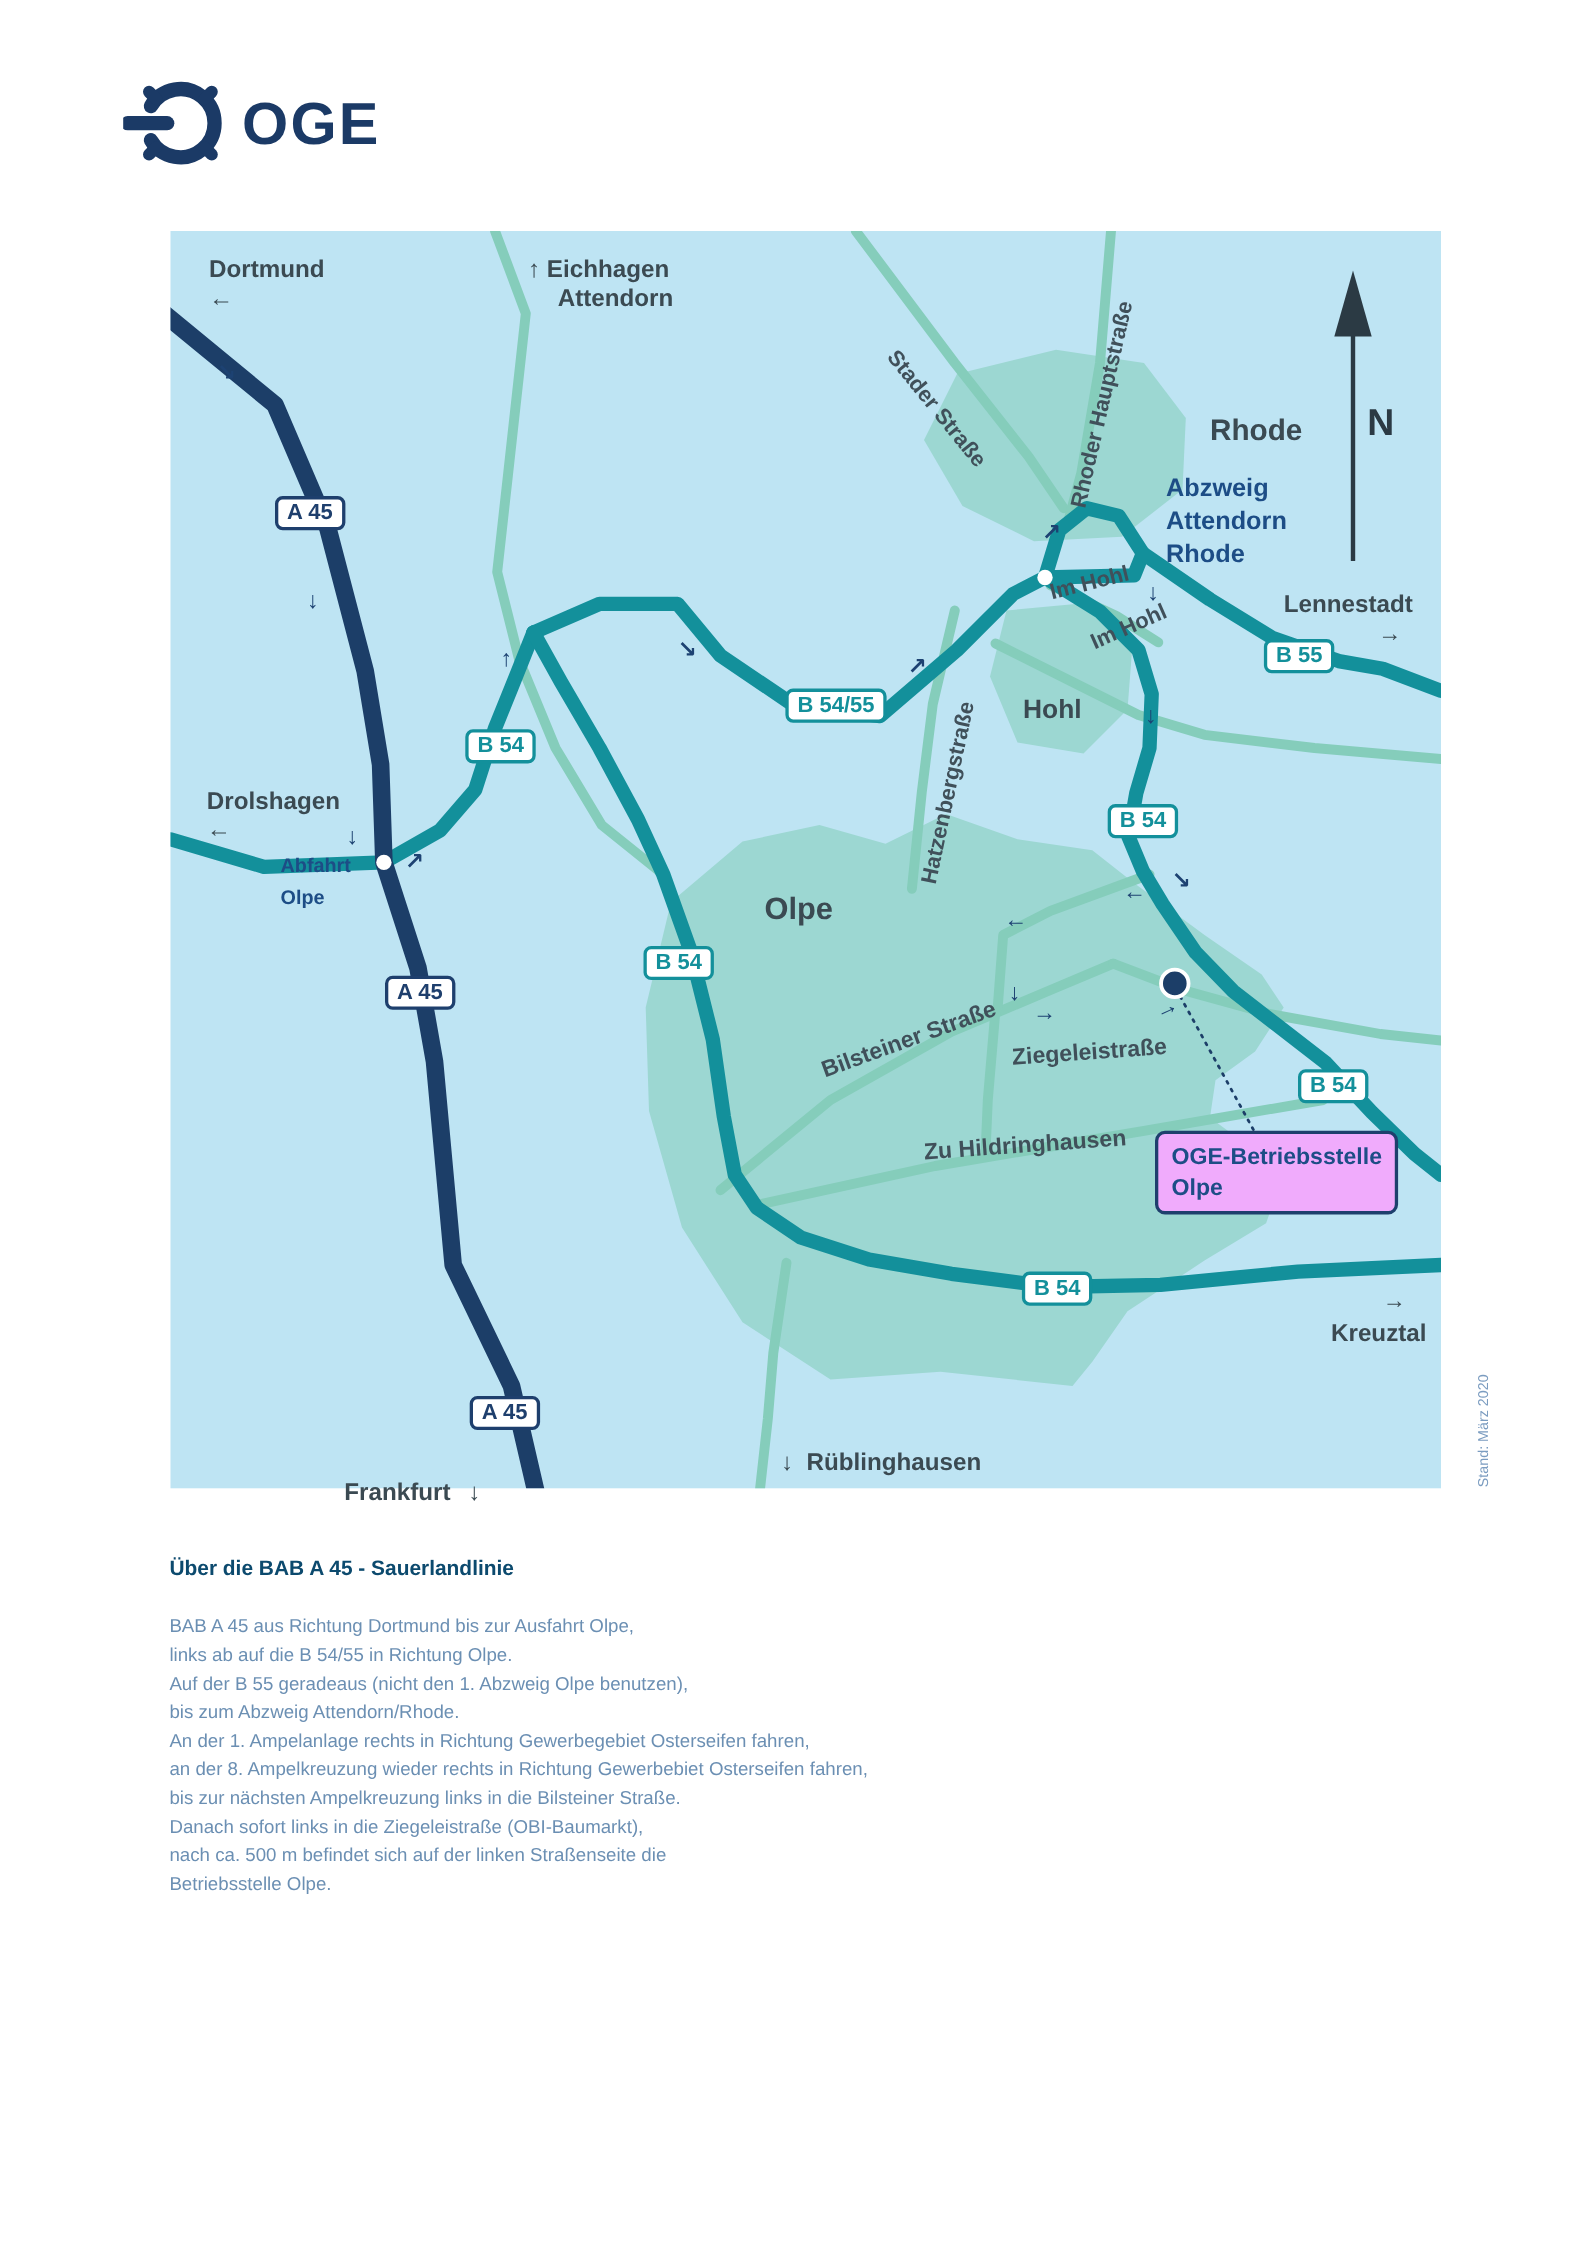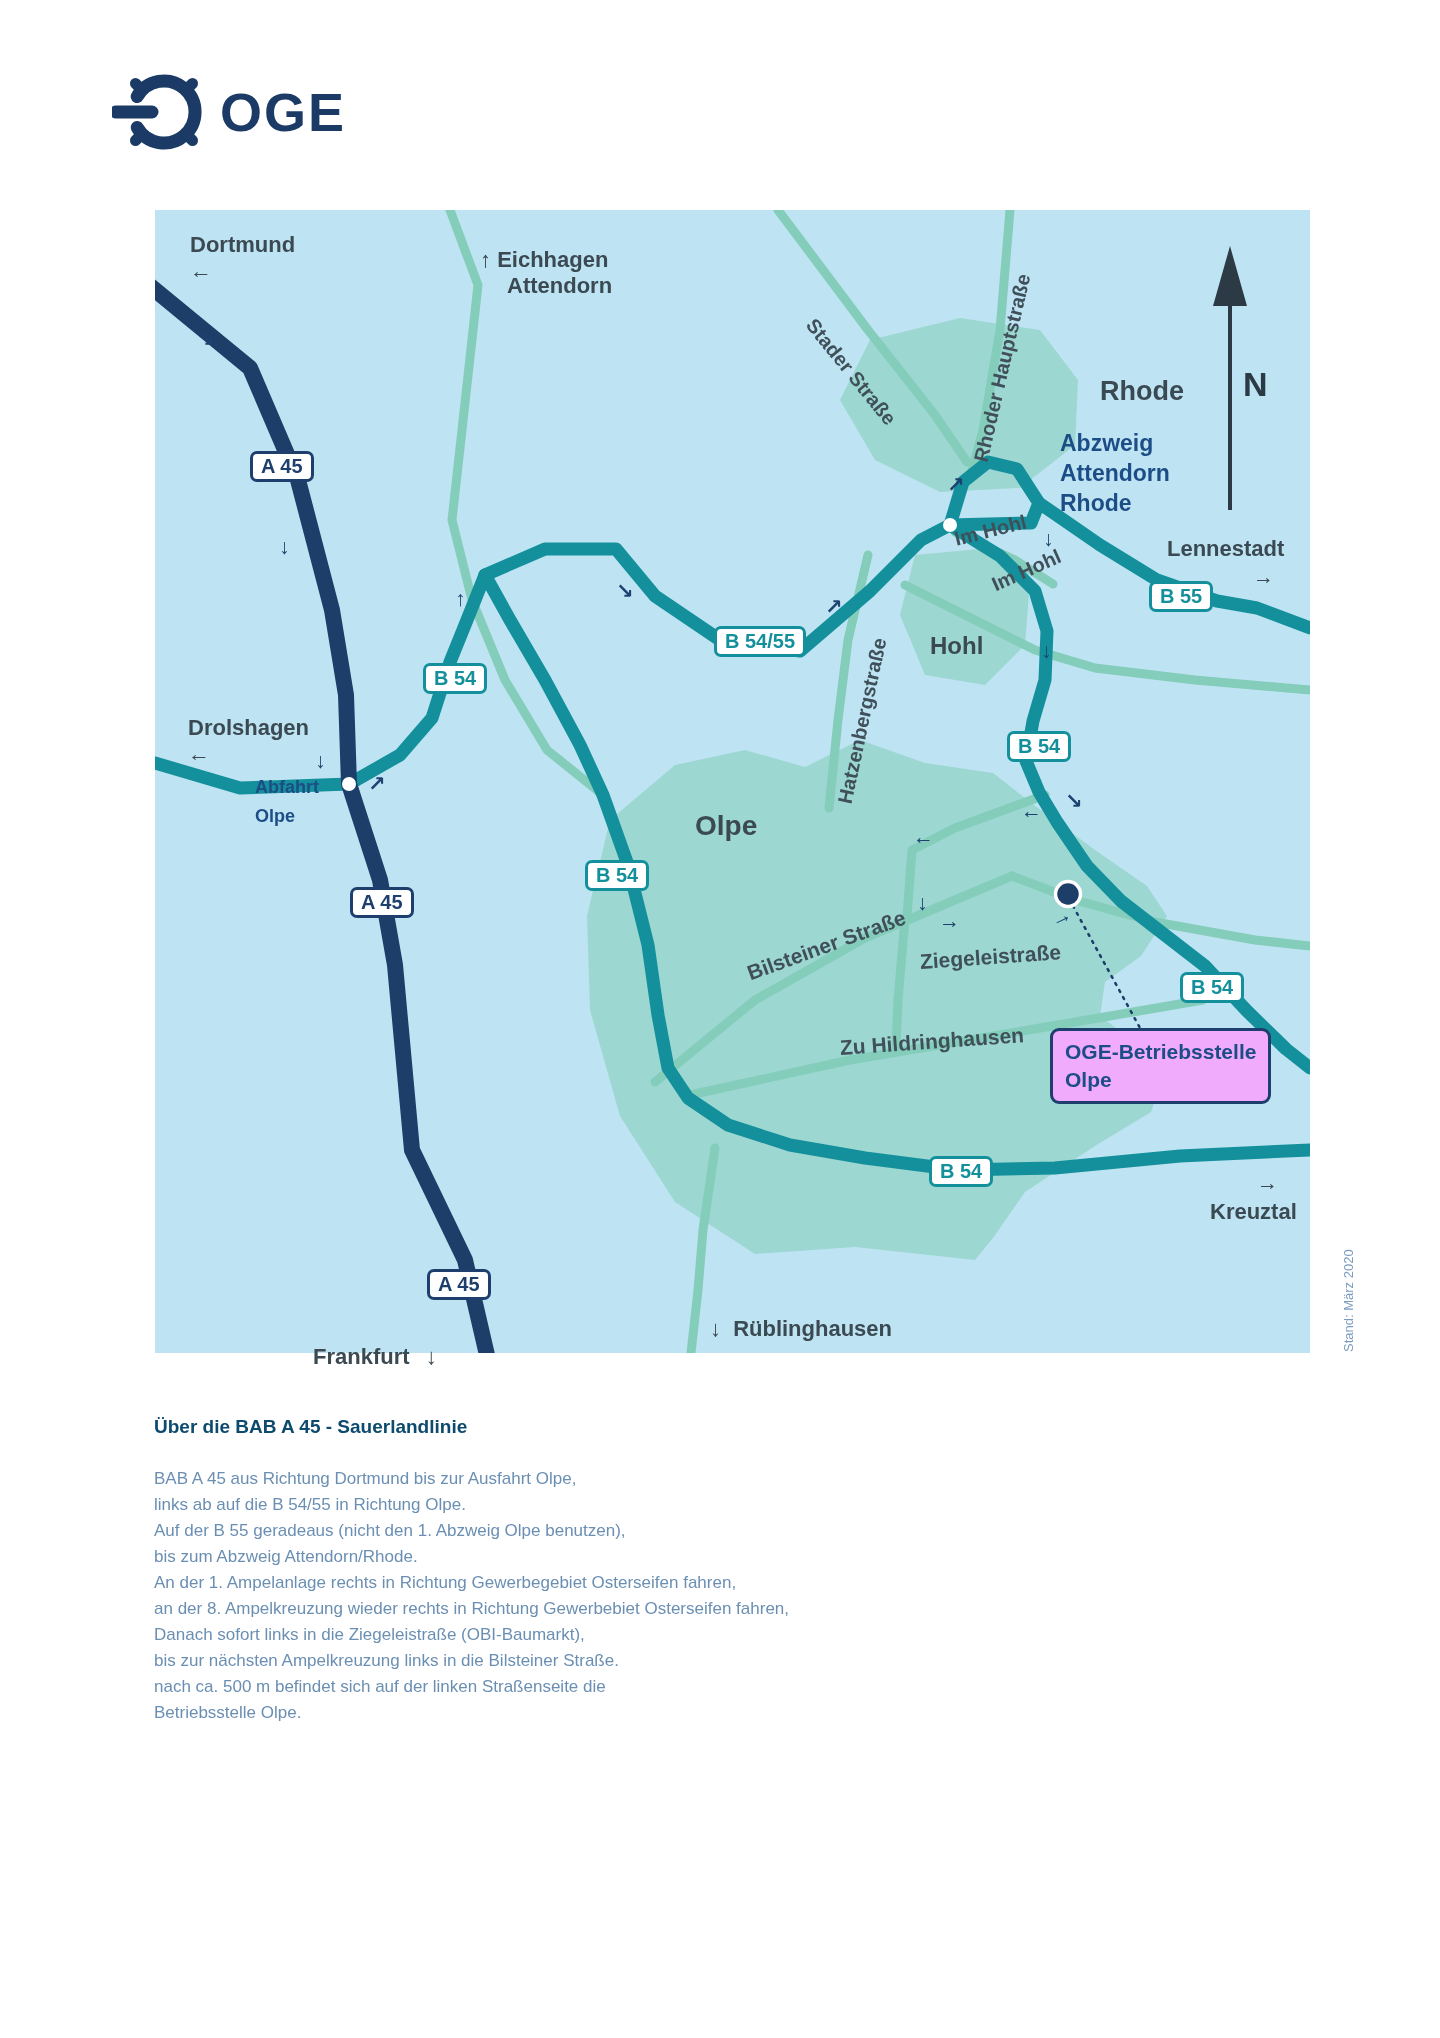--- a/index.html
+++ b/index.html
@@ -93,21 +93,21 @@
       </g>
 
       <path d="M918,696 L985,818" stroke="#1c3e68" stroke-width="2.5" fill="none" stroke-dasharray="2 6" stroke-linecap="round"></path>
       <circle cx="913" cy="684" r="12.5" fill="#1c3e68" stroke="#fff" stroke-width="3.5"></circle>
     </svg>
 
     <div class="place" style="left:35px;top:22px;">
       <div>Dortmund</div>
       <div>←</div>
     </div>
-    <div class="place" style="left:325px;top:22px;margin-top:15px;">
+    <div class="place" style="left:325px;top:22px;">
       <div><span>↑</span>
         <span>Eichhagen</span></div>
       <div style="padding-left:27px;">Attendorn</div>
     </div>
     <div class="street" style="left:655px;top:100px;transform:rotate(51deg);">Stader Straße</div>
     <div class="street" style="left:826px;top:240px;transform:rotate(-77deg);">Rhoder Hauptstraße</div>
     <div class="place big" style="left:945px;top:168px;">Rhode</div>
     <div id="compass-n">N</div>
 
     <div class="navy-note" style="left:905px;top:218px;">
@@ -187,20 +187,20 @@
   </div>
 
   <div id="dir-heading">Über die BAB A 45 - Sauerlandlinie</div>
   <div id="dir-lines">
     <div>BAB A 45 aus Richtung Dortmund bis zur Ausfahrt Olpe,</div>
     <div>links ab auf die B 54/55 in Richtung Olpe.</div>
     <div>Auf der B 55 geradeaus (nicht den 1. Abzweig Olpe benutzen),</div>
     <div>bis zum Abzweig Attendorn/Rhode.</div>
     <div>An der 1. Ampelanlage rechts in Richtung Gewerbegebiet Osterseifen fahren,</div>
     <div>an der 8. Ampelkreuzung wieder rechts in Richtung Gewerbebiet Osterseifen fahren,</div>
+    <div>bis zur nächsten Ampelkreuzung links in die Bilsteiner Straße.</div>
     <div>Danach sofort links in die Ziegeleistraße (OBI-Baumarkt),</div>
-    <div>bis zur nächsten Ampelkreuzung links in die Bilsteiner Straße.</div>
     <div>nach ca. 500 m befindet sich auf der linken Straßenseite die</div>
     <div>Betriebsstelle Olpe.</div>
   </div>
 
   <div id="stand">Stand: März 2020</div>
 </div>
 
 </body></html>

